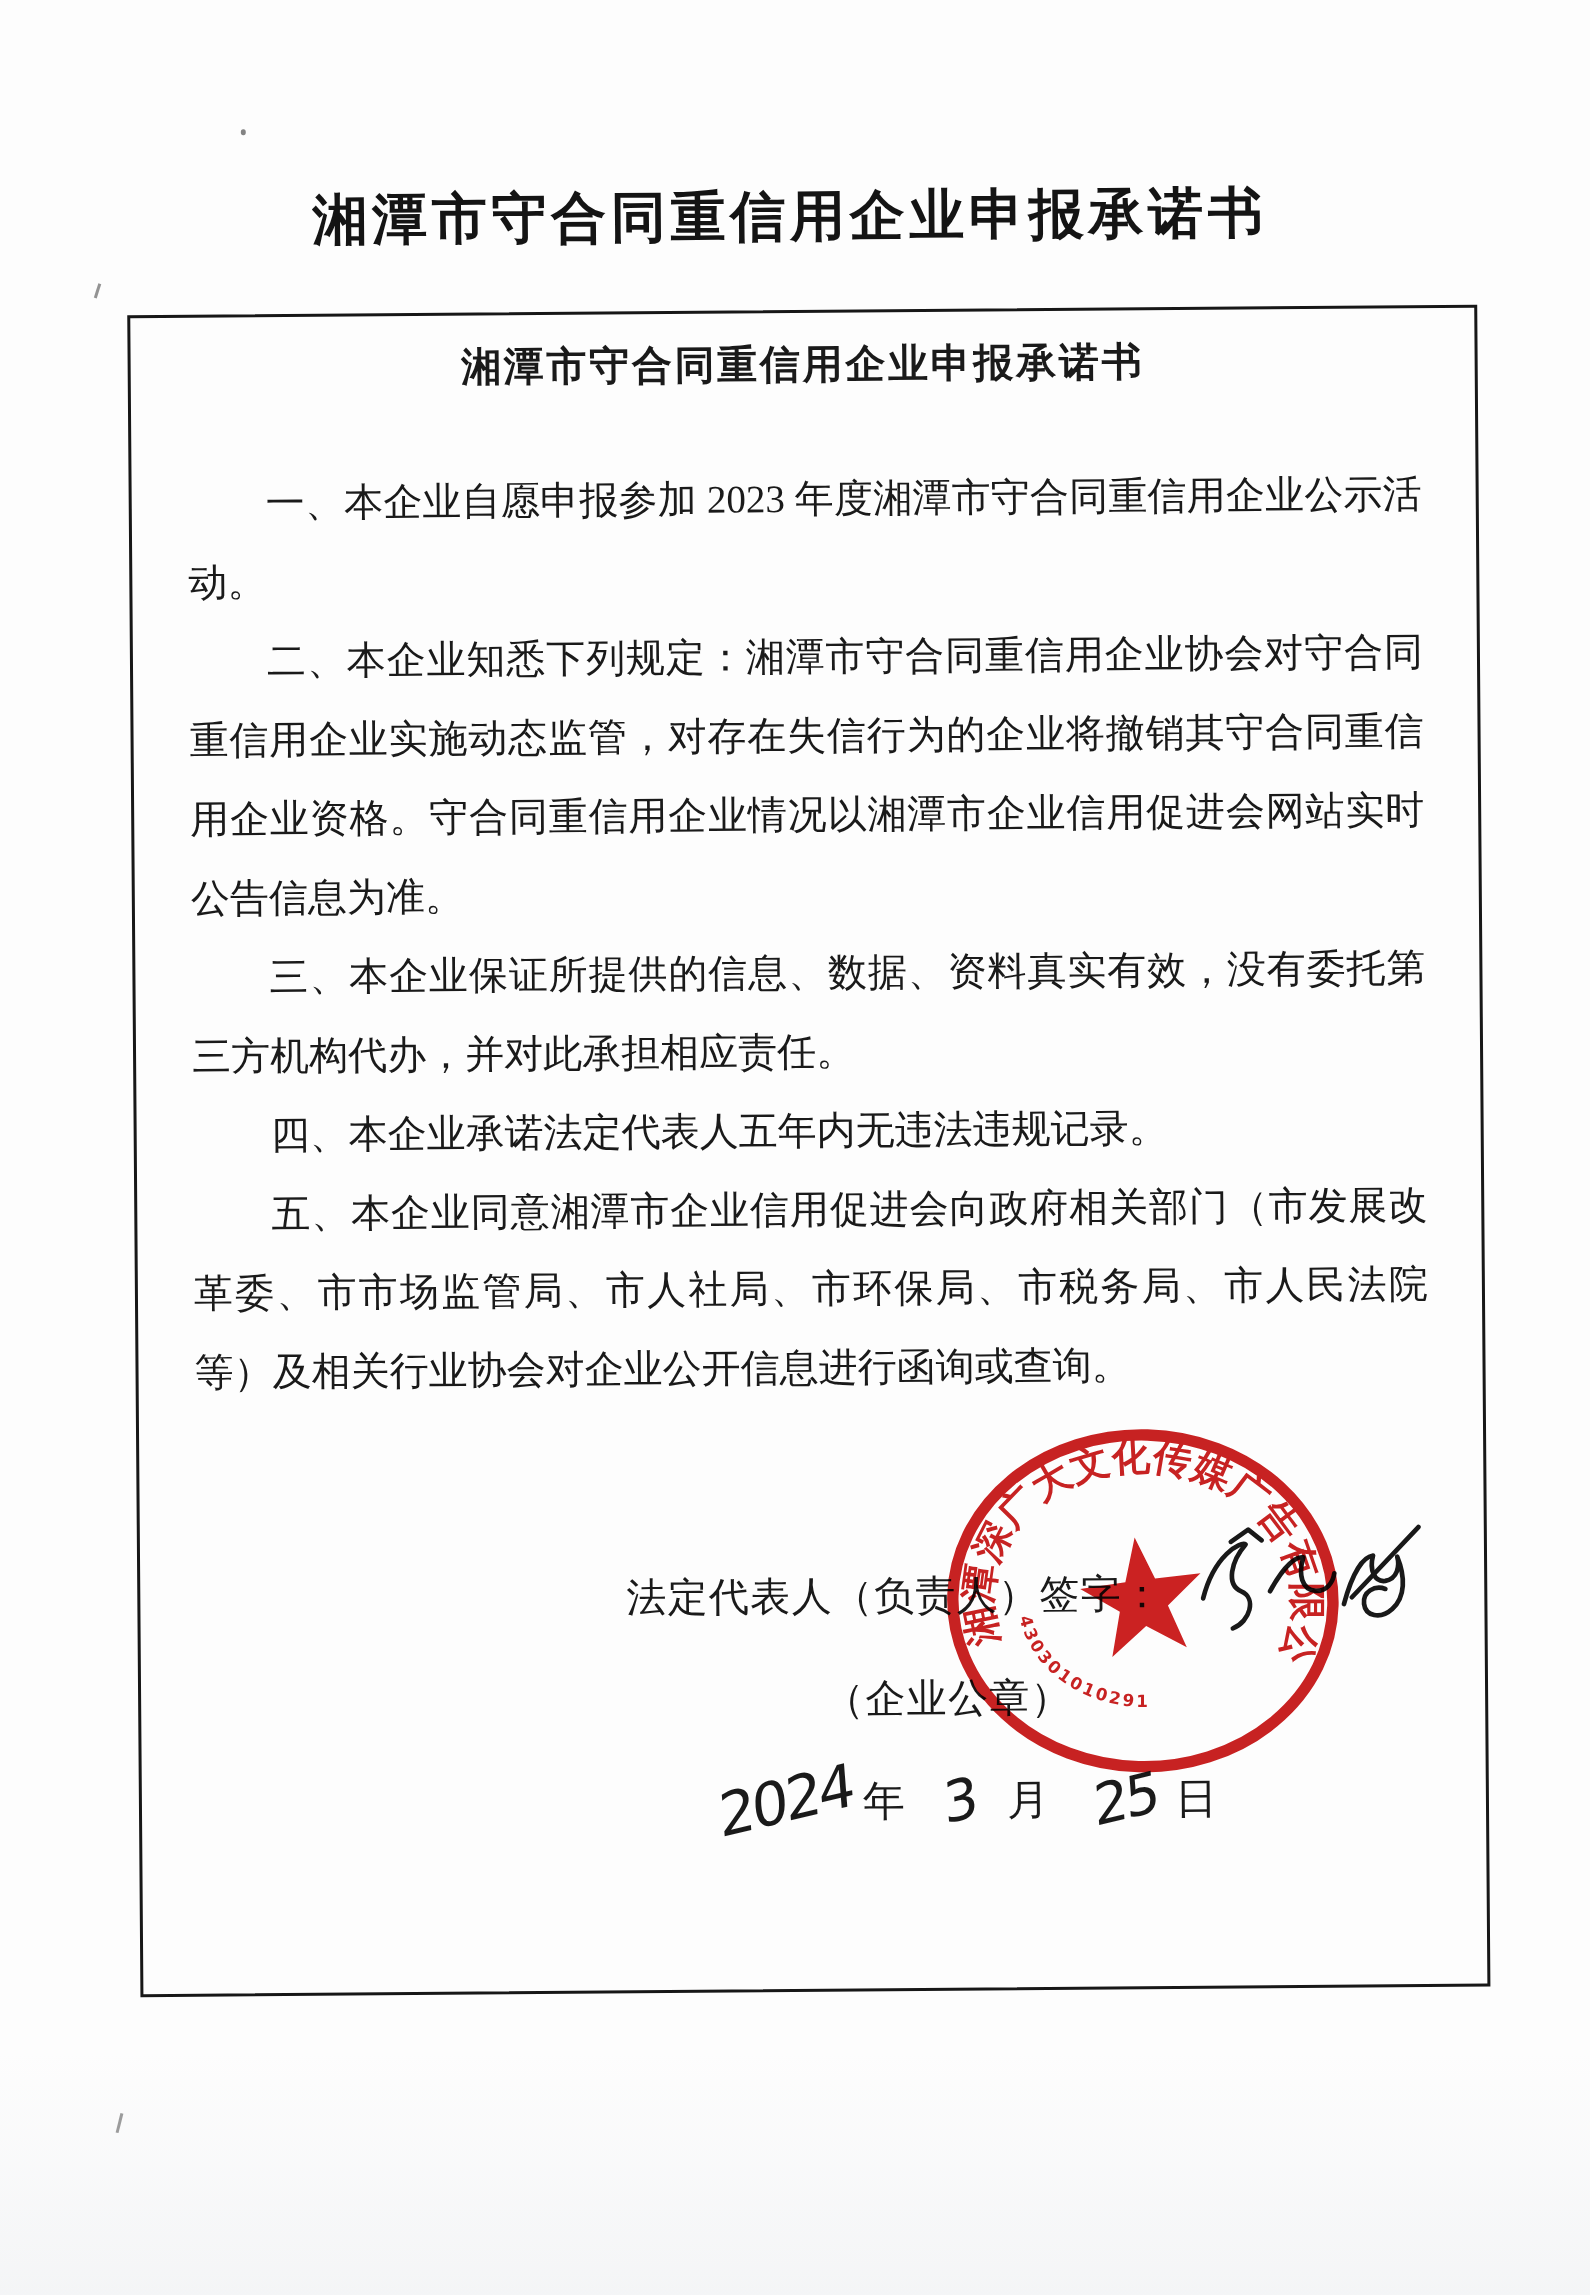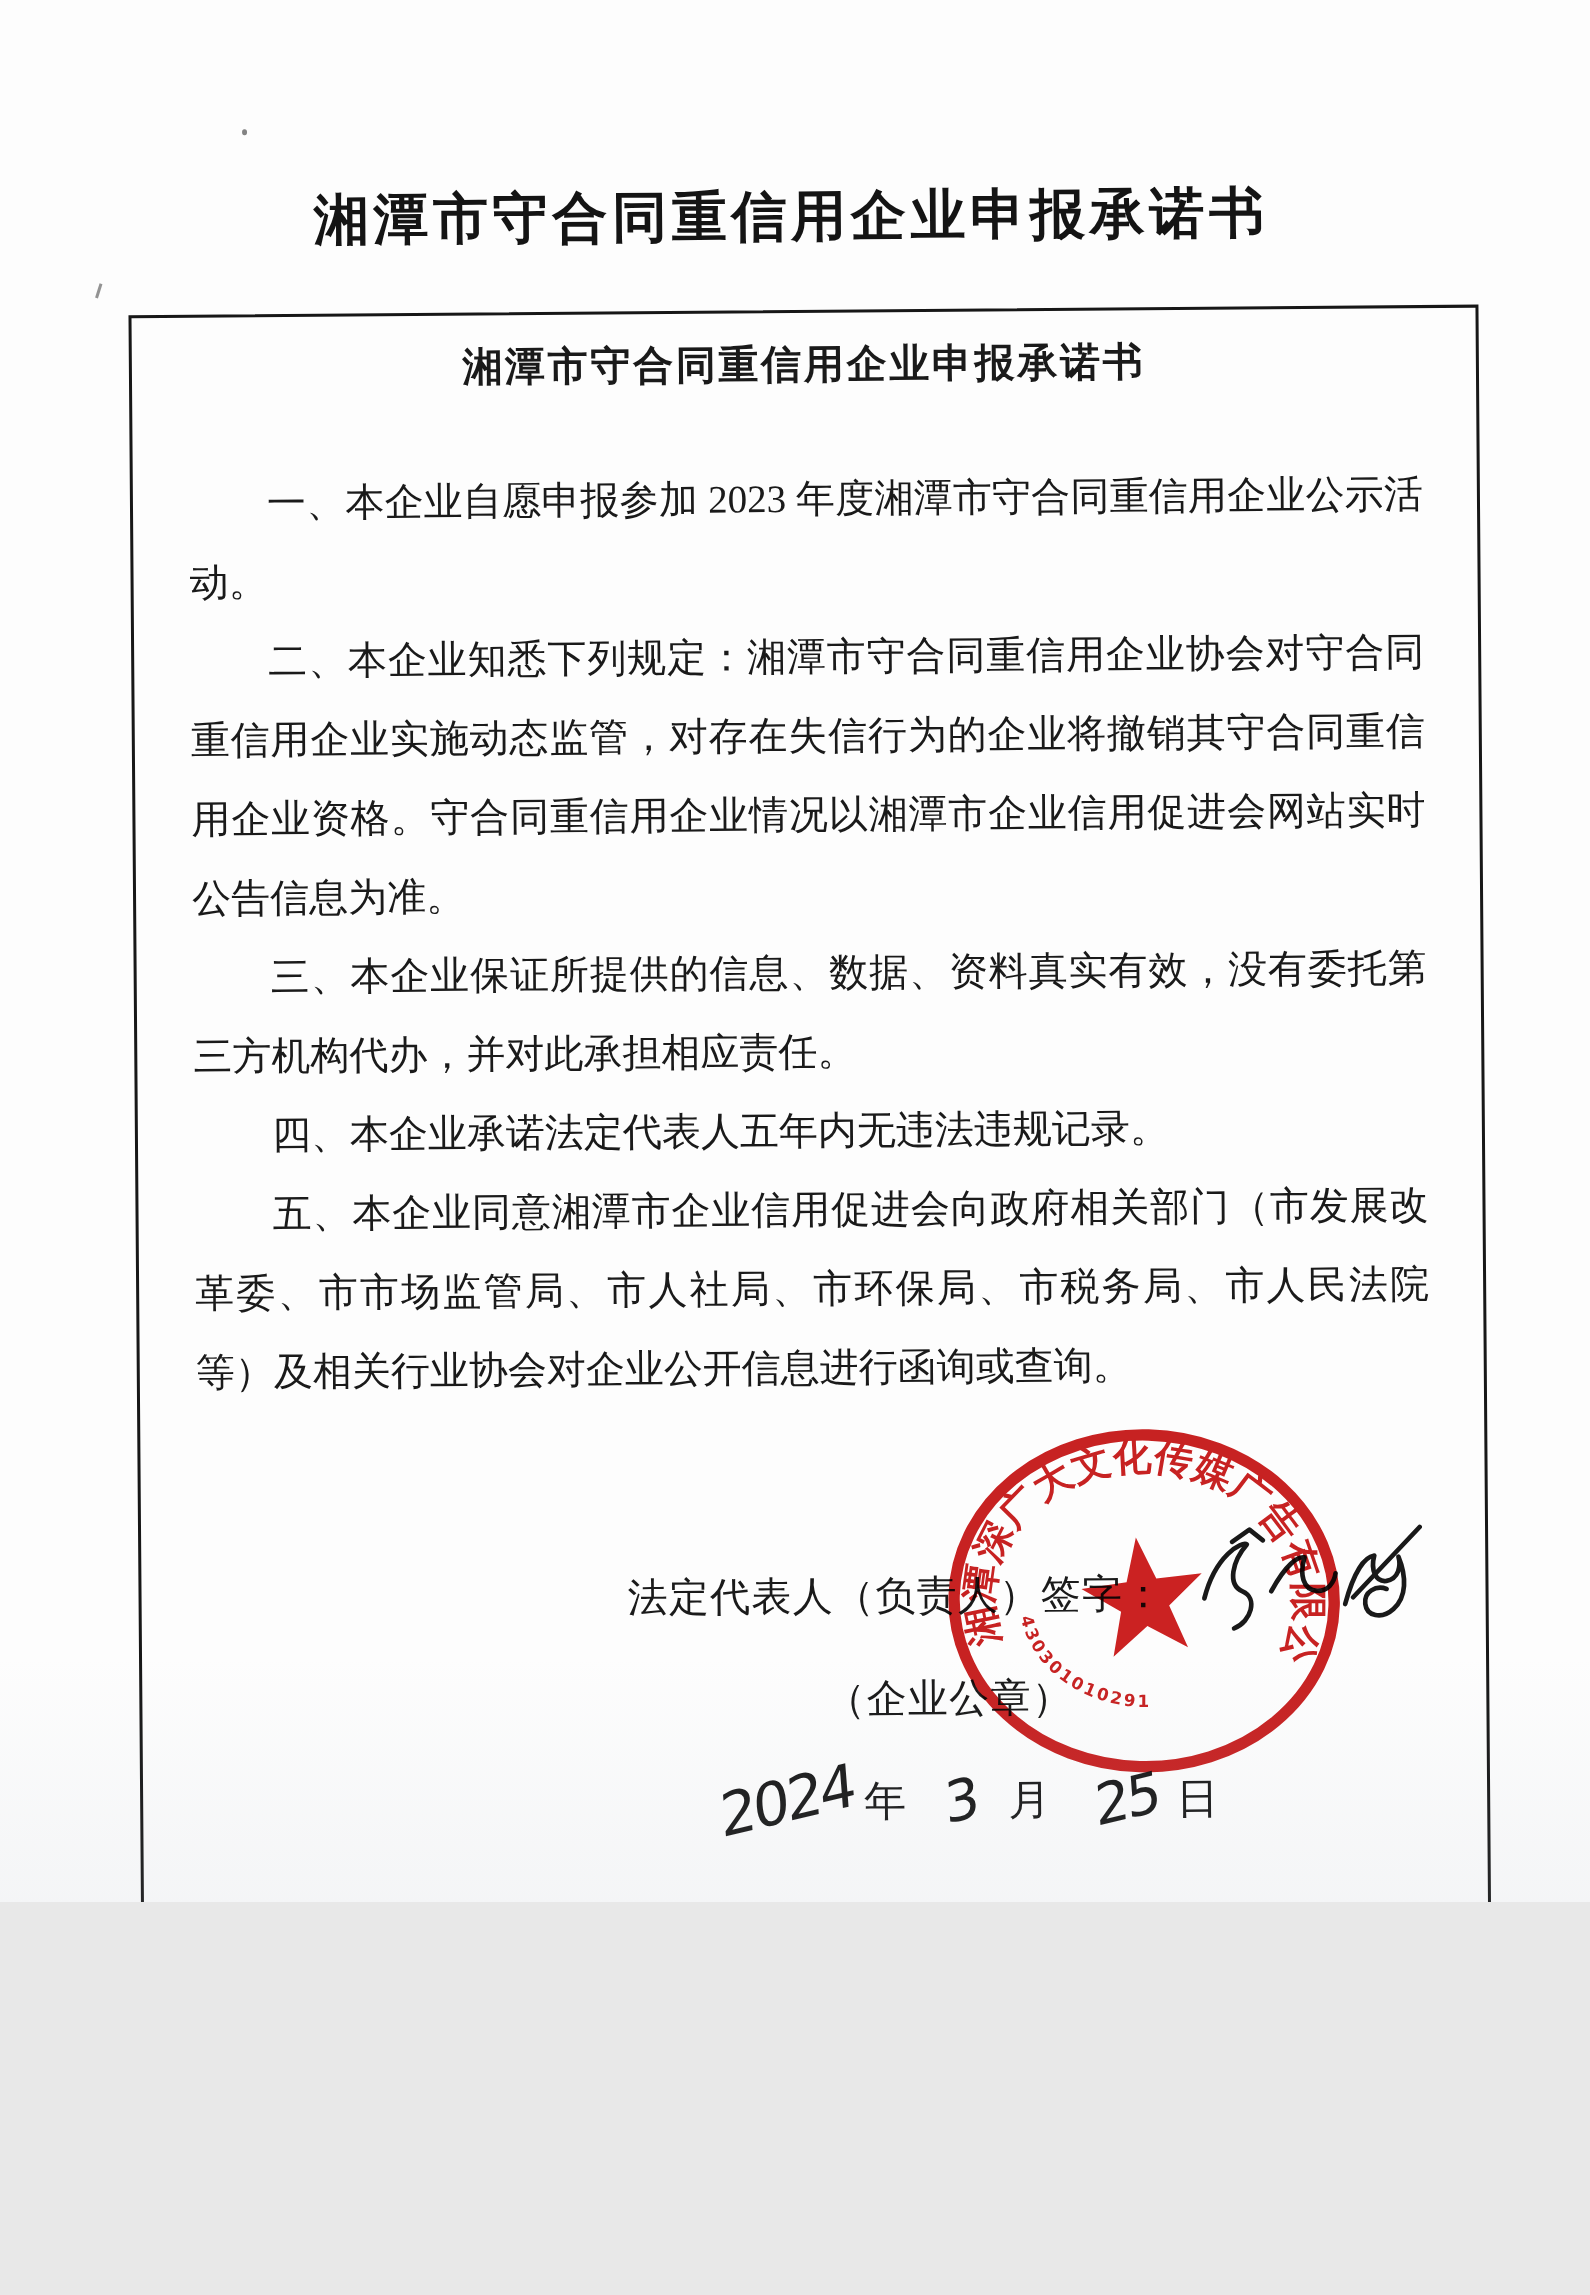--- a/index.html
+++ b/index.html
@@ -1,18 +1,18 @@
 <!DOCTYPE html>
 <html style="font-size:10.7px"><head>
 <meta charset="utf-8">
 <style>
   html,body{margin:0;padding:0;background:#e8e8e8;}
   .page{
     position:relative;
-    width:1591px;height:1902px;
+    width:1591px;height:2295px;
     margin:0 auto;
     background:#fdfdfd;
     overflow:hidden;
     font-family:"Liberation Serif","DejaVu Serif",serif;
     color:#1a1a1a;
   }
   
   .page::after{
     content:"";position:absolute;left:0;bottom:0;width:100%;height:349px;
     background:linear-gradient(to top, rgba(165,175,190,.10), rgba(165,175,190,0) 70%);

